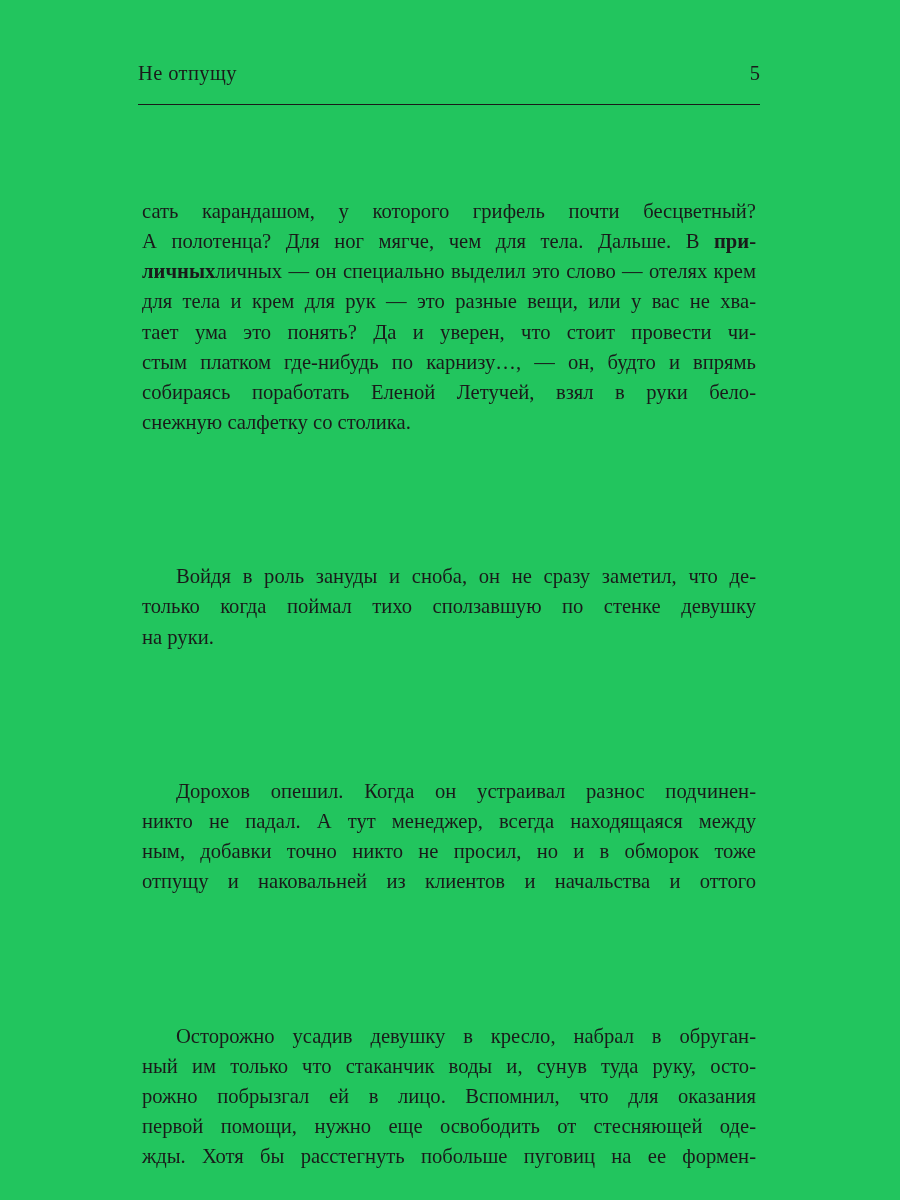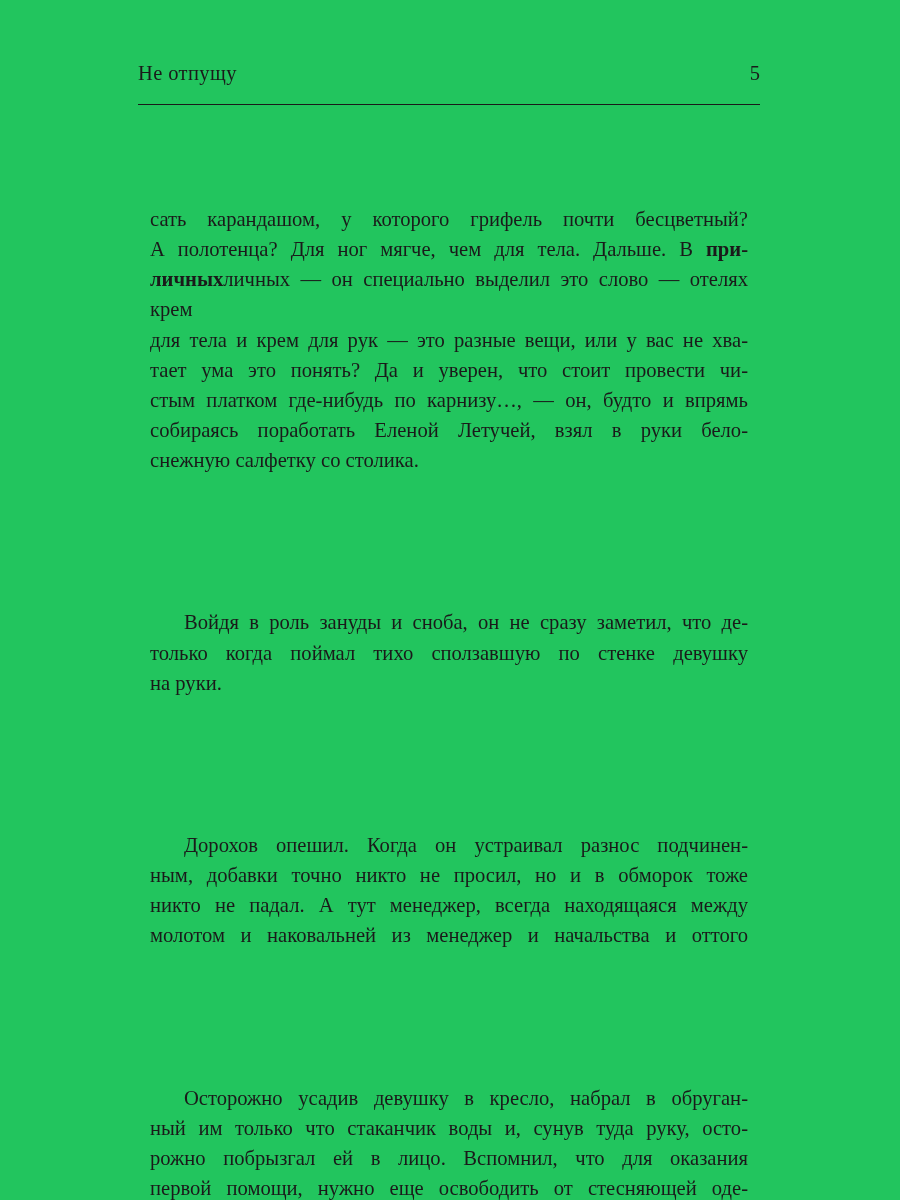--- a/index.html
+++ b/index.html
@@ -54,21 +54,21 @@
 
   
   .textblock {
     position: absolute;
     left: 138px;
     top: 132px;
     width: 622px;
   }
 
   .para {
-    margin: 12px;
+    margin: 4px;
     font-size: 20.6px;
     line-height: 30.1px;
     color: #1a1a1a;
     text-align: justify;
     text-align-last: left;
     white-space: pre-wrap;
   }
 
   
   .line {
@@ -103,21 +103,21 @@
 
     <p class="para">
       <span class="line">сать карандашом, у которого грифель почти бесцветный?</span><span class="line"><span>А полотенца? Для ног мягче, чем для тела. Дальше. В </span><span class="bold">при-</span></span><span class="line"><span class="bold">личных</span><span>личных — он специально выделил это слово — отелях крем</span></span><span class="line">для тела и крем для рук — это разные вещи, или у вас не хва-</span><span class="line">тает ума это понять? Да и уверен, что стоит провести чи-</span><span class="line">стым платком где-нибудь по карнизу…, — он, будто и впрямь</span><span class="line">собираясь поработать Еленой Летучей, взял в руки бело-</span><span class="line last">снежную салфетку со столика.</span>
     </p>
 
     <p class="para">
       <span class="line first">Войдя в роль зануды и сноба, он не сразу заметил, что де-</span><span class="line">только когда поймал тихо сползавшую по стенке девушку</span><span class="line last">на руки.</span>
     </p>
 
     <p class="para">
-      <span class="line first">Дорохов опешил. Когда он устраивал разнос подчинен-</span><span class="line">ным, добавки точно никто не просил, но и в обморок тоже</span><span class="line">никто не падал. А тут менеджер, всегда находящаяся между</span><span class="line">молотом и наковальней из менеджер и начальства и оттого</span>
+      <span class="line first">Дорохов опешил. Когда он устраивал разнос подчинен-</span><span class="line">никто не падал. А тут менеджер, всегда находящаяся между</span><span class="line">ным, добавки точно никто не просил, но и в обморок тоже</span><span class="line">отпущу и наковальней из клиентов и начальства и оттого</span>
     </p>
 
     <p class="para">
       <span class="line first">Осторожно усадив девушку в кресло, набрал в обруган-</span><span class="line">ный им только что стаканчик воды и, сунув туда руку, осто-</span><span class="line">рожно побрызгал ей в лицо. Вспомнил, что для оказания</span><span class="line">первой помощи, нужно еще освободить от стесняющей оде-</span><span class="line">жды. Хотя бы расстегнуть побольше пуговиц на ее формен-</span>
     </p>
 
   </div>
 </div>
 
 </body></html>

